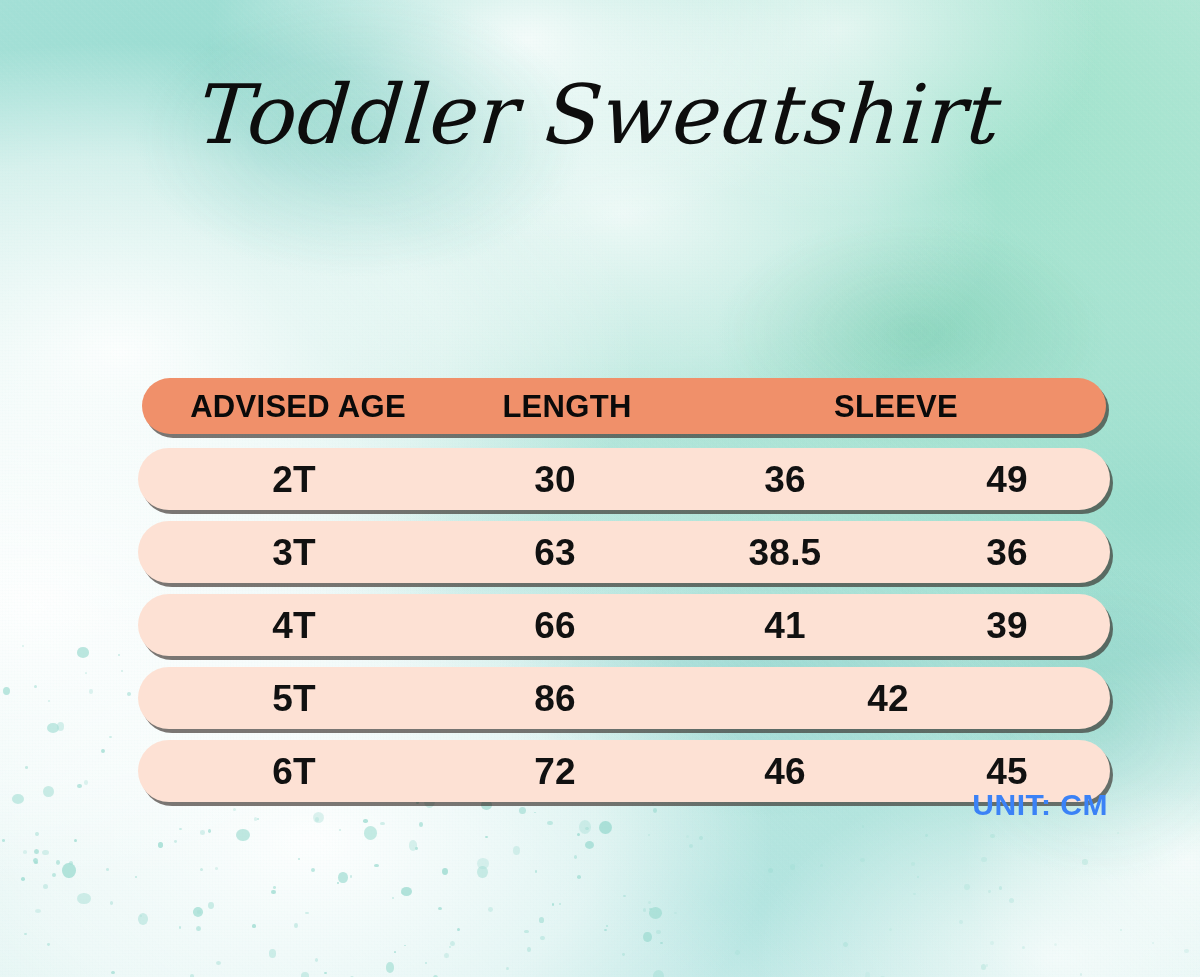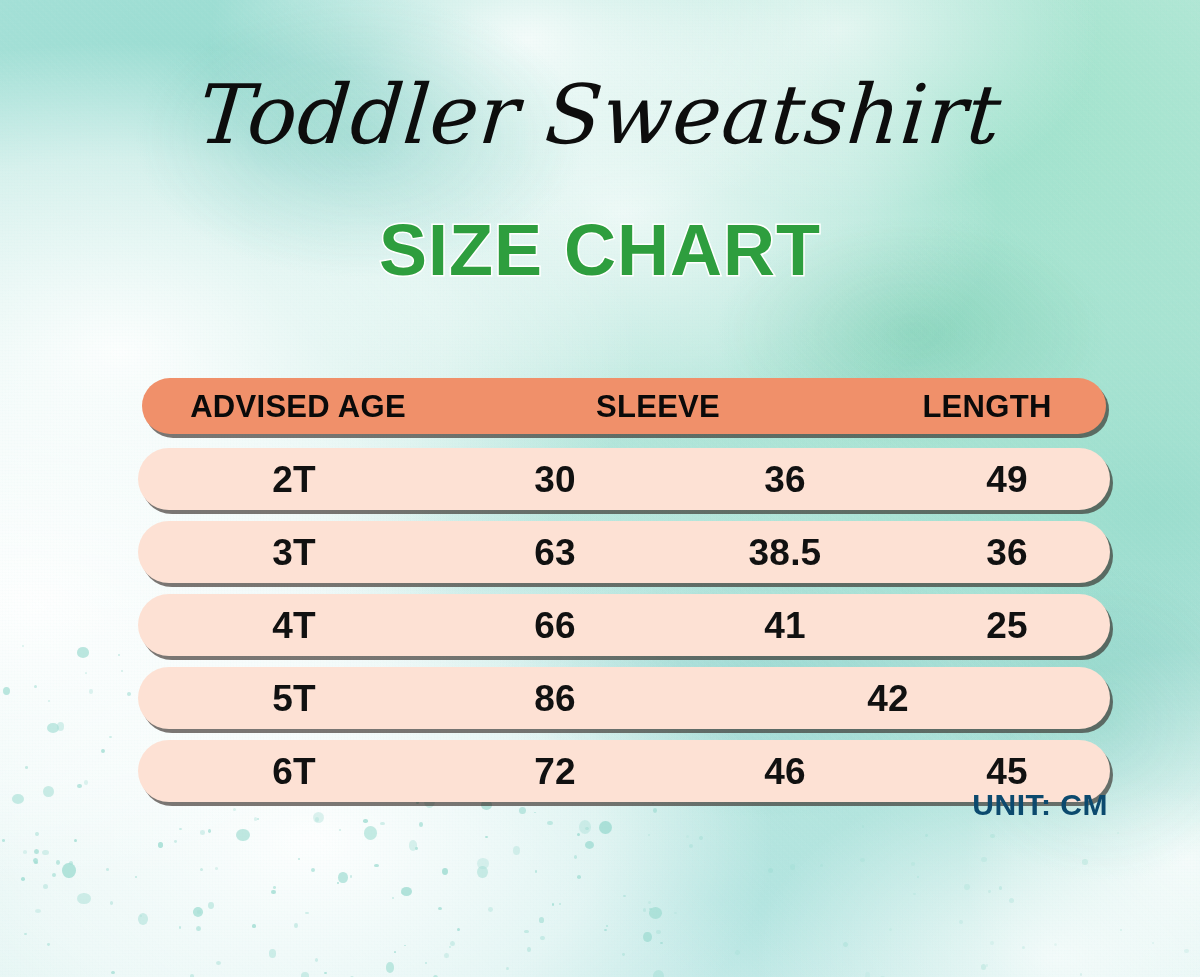--- a/index.html
+++ b/index.html
@@ -166,21 +166,21 @@
   .col-sleeve { flex: 1 1 auto;  }
 
   .unit-note {
     position: absolute;
     right: 92px;
     top: 788px;
     font-family: "Liberation Sans", sans-serif;
     font-weight: 700;
     font-size: 30px;
     letter-spacing: .5px;
-    color: #0c4a6e;
+    color: #3b82f6;
     white-space: nowrap;
   }
 </style>
 </head>
 <body>
 
 <div id="poster">
 
   <div class="bg-layer bg-base"></div>
   <div class="bg-layer bg-wash-a"></div>
@@ -366,49 +366,48 @@
       <span class="splat" style="left: 981px; top: 856.6px; width: 5.8px; height: 5.8px; opacity: 0.27;"></span>
       <span class="splat" style="left: 685.7px; top: 834.8px; width: 3.2px; height: 3.2px; opacity: 0.19;"></span>
       <span class="splat" style="left: 862.2px; top: 825.4px; width: 2.2px; height: 2.2px; opacity: 0.22;"></span>
       <span class="splat" style="left: 1022.1px; top: 946.1px; width: 3.1px; height: 3.1px; opacity: 0.31;"></span>
       <span class="splat" style="left: 864.8px; top: 972px; width: 5.6px; height: 5.6px; opacity: 0.17;"></span>
       <span class="splat" style="left: 842.9px; top: 941.6px; width: 5.6px; height: 5.6px; opacity: 0.37;"></span>
     </div>
 
   <div class="title-script">Toddler Sweatshirt</div>
 
-  <div class="title-sub">SIZE CHART</div>
 
   <div class="table-wrap">
 
     <div class="row header-row">
       <div class="cell col-age">ADVISED AGE</div>
+      <div class="cell col-length">LENGTH</div>
       <div class="cell col-sleeve">SLEEVE</div>
-      <div class="cell col-length">LENGTH</div>
     </div>
 
     <div class="row data-row">
       <div class="cell col-age">2T</div>
       <div class="cell col-width">30</div>
       <div class="cell col-length">36</div>
       <div class="cell col-sleeve">49</div>
     </div>
 
     <div class="row data-row">
       <div class="cell col-age">3T</div>
       <div class="cell col-width">63</div>
       <div class="cell col-length">38.5</div>
       <div class="cell col-sleeve">36</div>
     </div>
 
     <div class="row data-row">
       <div class="cell col-age">4T</div>
       <div class="cell col-width">66</div>
       <div class="cell col-length">41</div>
-      <div class="cell col-sleeve">25</div>
+      <div class="cell col-sleeve">39</div>
     </div>
 
     <div class="row data-row">
       <div class="cell col-age">5T</div>
       <div class="cell col-width">86</div>
       <div class="cell col-sleeve">42</div>
     </div>
 
     <div class="row data-row">
       <div class="cell col-age">6T</div>

